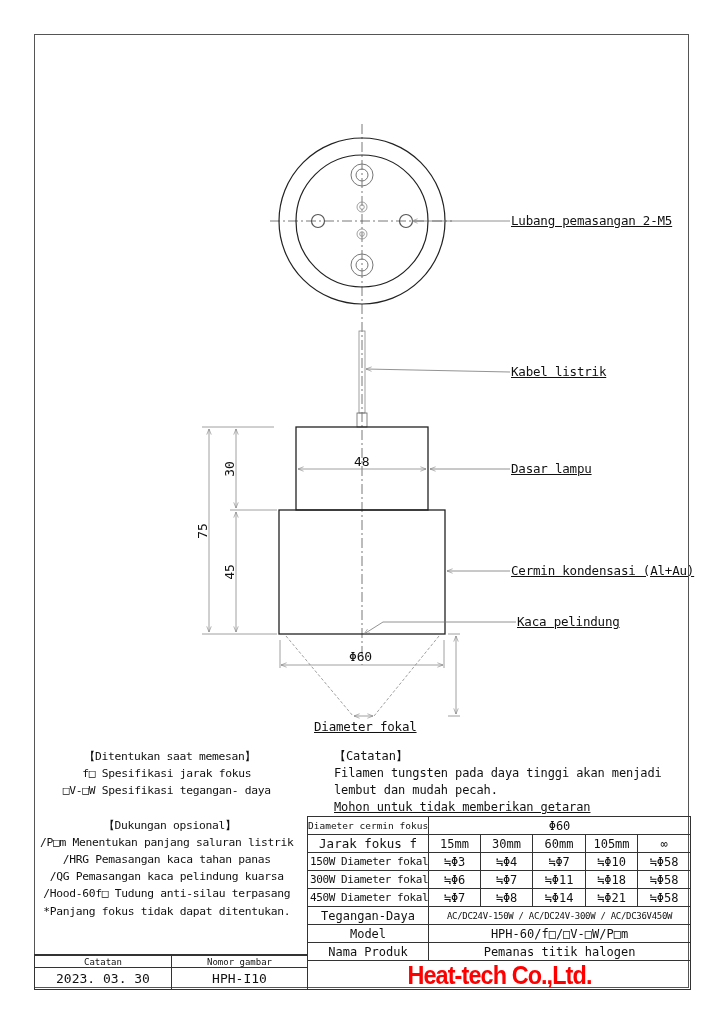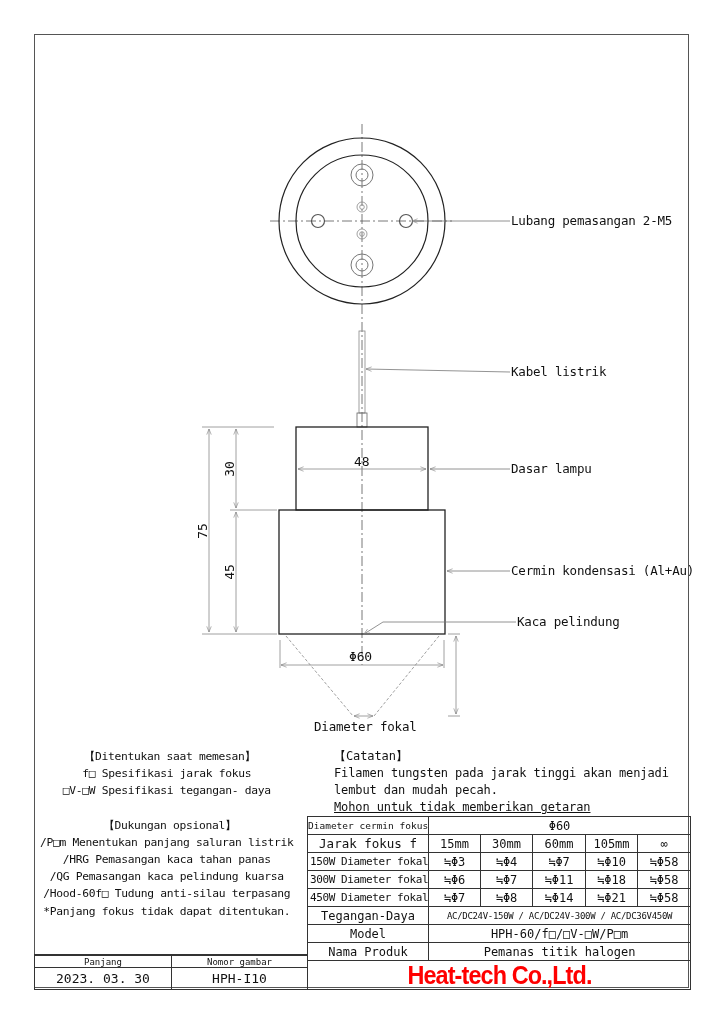--- a/index.html
+++ b/index.html
@@ -2,21 +2,21 @@
 <html><head>
 <meta charset="utf-8">
 <style>
   html, body { margin:0; padding:0; background:#ffffff; }
   body { width:724px; height:1024px; position:relative; overflow:hidden;
          font-family:"DejaVu Sans Mono","Liberation Mono",monospace; color:#111; }
   .frame { position:absolute; left:34px; top:34px; width:655px; height:954px;
            border:1.5px solid #555; box-sizing:border-box; }
   svg.drawing { position:absolute; left:0; top:0; }
   .t { position:absolute; white-space:nowrap; font-size:12px; line-height:14px; letter-spacing:-0.2px; }
-  .callout { font-size:12.5px; }
+  .callout { font-size:12.5px;text-decoration:underline; }
   .notes-left { position:absolute; left:40px; top:748px; font-size:11.3px; line-height:17.2px; letter-spacing:-0.3px; }
   .notes-left div { white-space:nowrap;text-align:center; }
   .notes-left .hd { padding-left:6px; }
   .notes-left .gap { height:17px; }
   .notes-right { position:absolute; left:306px; top:748px; font-size:12px; line-height:17px; letter-spacing:-0.1px; }
   .notes-right div { white-space:nowrap;margin-left:28px; }
   .notes-right .u { text-decoration:underline; }
   table.spec { position:absolute; left:307px; top:816px; width:383px; border-collapse:collapse; table-layout:fixed; }
   table.spec td { border:1px solid #333; padding:0; height:17px; text-align:center; font-size:12px; line-height:16px; white-space:nowrap; overflow:hidden; }
   table.spec td.small { font-size:9.5px;margin-top:32px; }
@@ -117,21 +117,21 @@
   <div class="hd">【Dukungan opsional】</div>
   <div>/P□m Menentukan panjang saluran listrik</div>
   <div>/HRG Pemasangan kaca tahan panas</div>
   <div>/QG Pemasangan kaca pelindung kuarsa</div>
   <div>/Hood-60f□ Tudung anti-silau terpasang</div>
   <div>*Panjang fokus tidak dapat ditentukan.</div>
 </div>
 
 <div class="notes-right">
   <div>【Catatan】</div>
-  <div>Filamen tungsten pada jarak tinggi akan menjadi</div>
+  <div>Filamen tungsten pada daya tinggi akan menjadi</div>
   <div>lembut dan mudah pecah.</div>
   <div class="u">Mohon untuk tidak memberikan getaran</div>
 </div>
 
 <table class="spec">
   <colgroup>
     <col style="width:121px">
       <col style="width:52px">
       <col style="width:52px">
       <col style="width:53px">
@@ -194,21 +194,21 @@
   </table>
 
 <div class="sep-line"></div>
 <table class="meta">
   <colgroup>
       <col style="width:137px">
       <col style="width:136px">
     </colgroup>
   <tbody>
       <tr class="h">
-    <td>Panjang</td>
+    <td>Catatan</td>
     <td>Nomor gambar</td>
   </tr>
   <tr class="v">
     <td>2023. 03. 30</td>
     <td>HPH-I10</td>
   </tr>
 </tbody>
   </table>
 
 </body></html>

